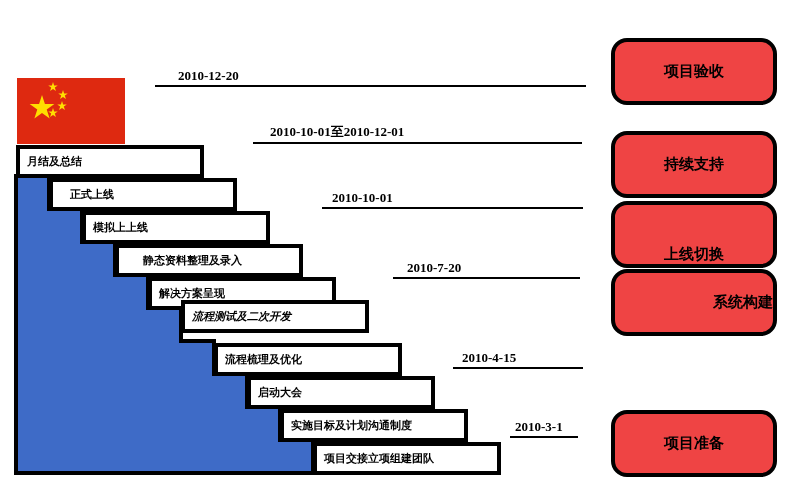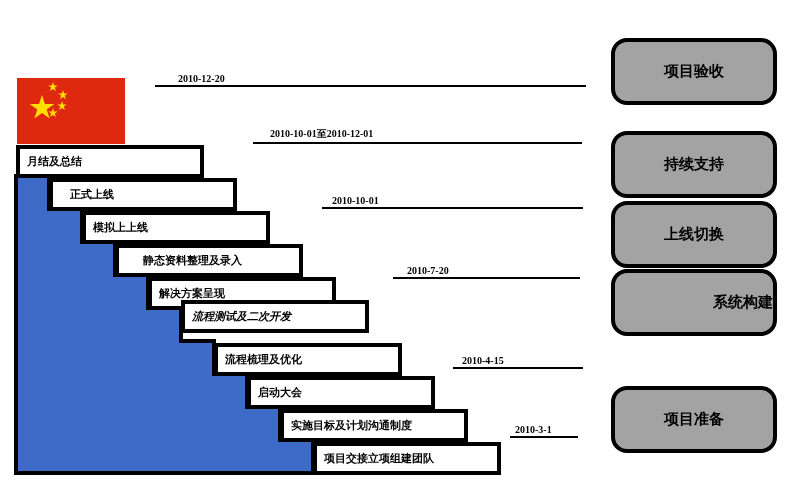--- a/index.html
+++ b/index.html
@@ -18,21 +18,21 @@
   svg.bg polygon{fill:var(--staircase-fill);stroke:var(--line-black);stroke-width:4;}
   
   svg.flag{position:absolute;left:17px;top:78px;z-index:2;}
   svg.flag .field{fill:var(--flag-red);}
   svg.flag .star{fill:var(--flag-star-yellow);}
   
   .ms{position:absolute;z-index:2;}
   .ms .ms-line{position:absolute;left:0;bottom:0;width:100%;height:2px;background:var(--line-black);}
   .ms .ms-date{
     position:absolute;bottom:3px;white-space:nowrap;
-    font-family:"Liberation Serif",serif;font-weight:bold;font-size:10px;color:#000;margin-top:48px;
+    font-family:"Liberation Serif",serif;font-weight:bold;font-size:13px;color:#000;margin-top:48px;
   }
   .m0{left:155px;top:66px;width:431px;height:21px;}  .m0 .ms-date{left:23px;}
   .m1{left:253px;top:123px;width:329px;height:21px;} .m1 .ms-date{left:17px;}
   .m2{left:322px;top:188px;width:261px;height:21px;} .m2 .ms-date{left:10px;}
   .m3{left:393px;top:258px;width:187px;height:21px;} .m3 .ms-date{left:14px;}
   .m4{left:453px;top:348px;width:130px;height:21px;} .m4 .ms-date{left:9px;}
   .m5{left:510px;top:417px;width:68px;height:21px;}  .m5 .ms-date{left:5px;}
   
   .step{
     position:absolute;z-index:3;width:188px;height:33px;box-sizing:border-box;
@@ -42,25 +42,25 @@
   }
   .s0{left:16px;top:145px;}  .s1{left:49px;top:178px;font-family:Liberation Serif, serif;}  .s2{left:82px;top:211px;}
   .s3{left:115px;top:244px;align-items:center;} .s4{left:148px;top:277px;} .s5{left:181px;top:300px;font-style:italic;}
   .s6{left:214px;top:343px;} .s7{left:247px;top:376px;} .s8{left:280px;top:409px;}
   .s9{left:313px;top:442px;}
   .s3 span{padding-left:17px;}
   .s1 span{padding-left:10px;}
   
   .phase{
     position:absolute;left:611px;z-index:2;width:166px;height:67px;box-sizing:border-box;
-    background:#a3a3a3;border:4px solid var(--line-black);border-radius:16px;
+    background:#ef4444;border:4px solid var(--line-black);border-radius:16px;
     display:flex;align-items:center;justify-content:center;
     font-weight:bold;font-size:15px;color:#000;white-space:nowrap;
   }
-  .p0{top:38px;} .p1{top:131px;} .p2{top:201px;} .p3{top:269px;justify-content:flex-end;} .p4{top:337px;} .p5{top:386px;text-align:right;}
+  .p0{top:38px;} .p1{top:131px;} .p2{top:201px;align-items:flex-end;} .p3{top:269px;justify-content:flex-end;} .p4{top:337px;} .p5{top:410px;text-align:right;}
 </style>
 </head>
 <body>
 
 <div class="stage">
 
   <svg class="bg" width="792" height="496">
     <polygon points="16,176 49,176 49,209 82,209 82,242 115,242 115,275 148,275 148,308 181,308 181,341 214,341 214,374 247,374 247,407 280,407 280,440 313,440 313,473 16,473"></polygon>
   </svg>
 

